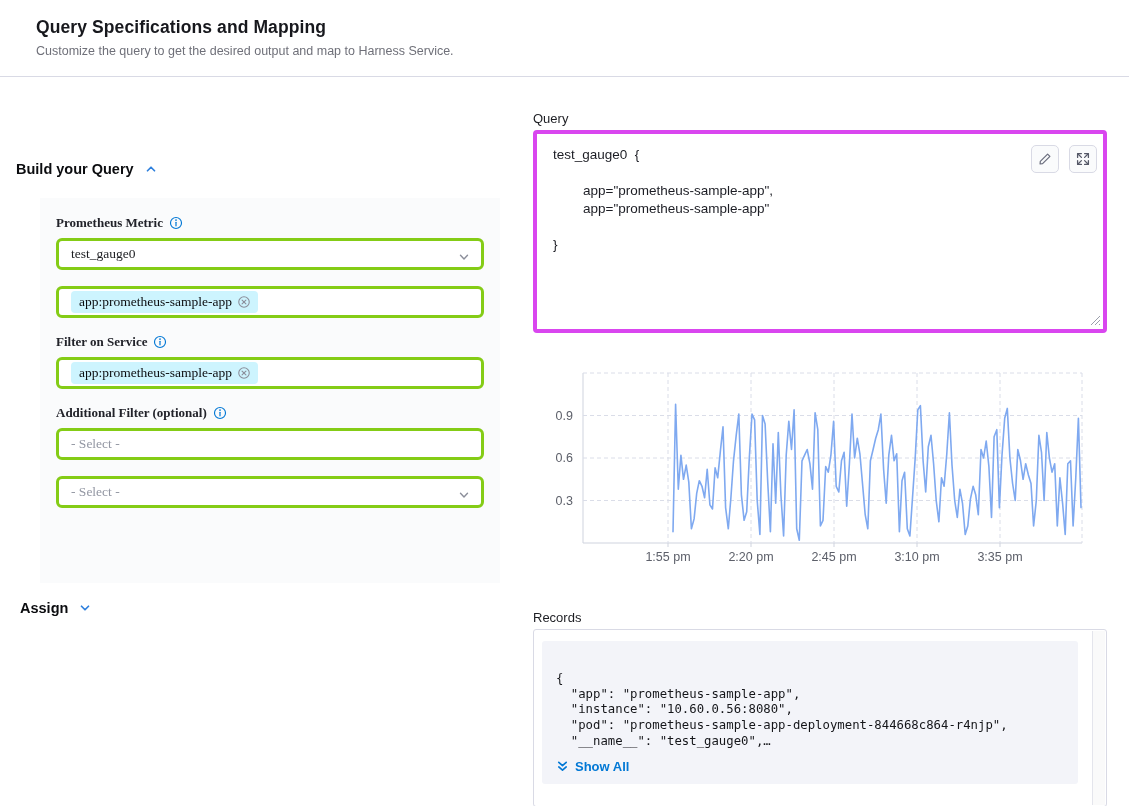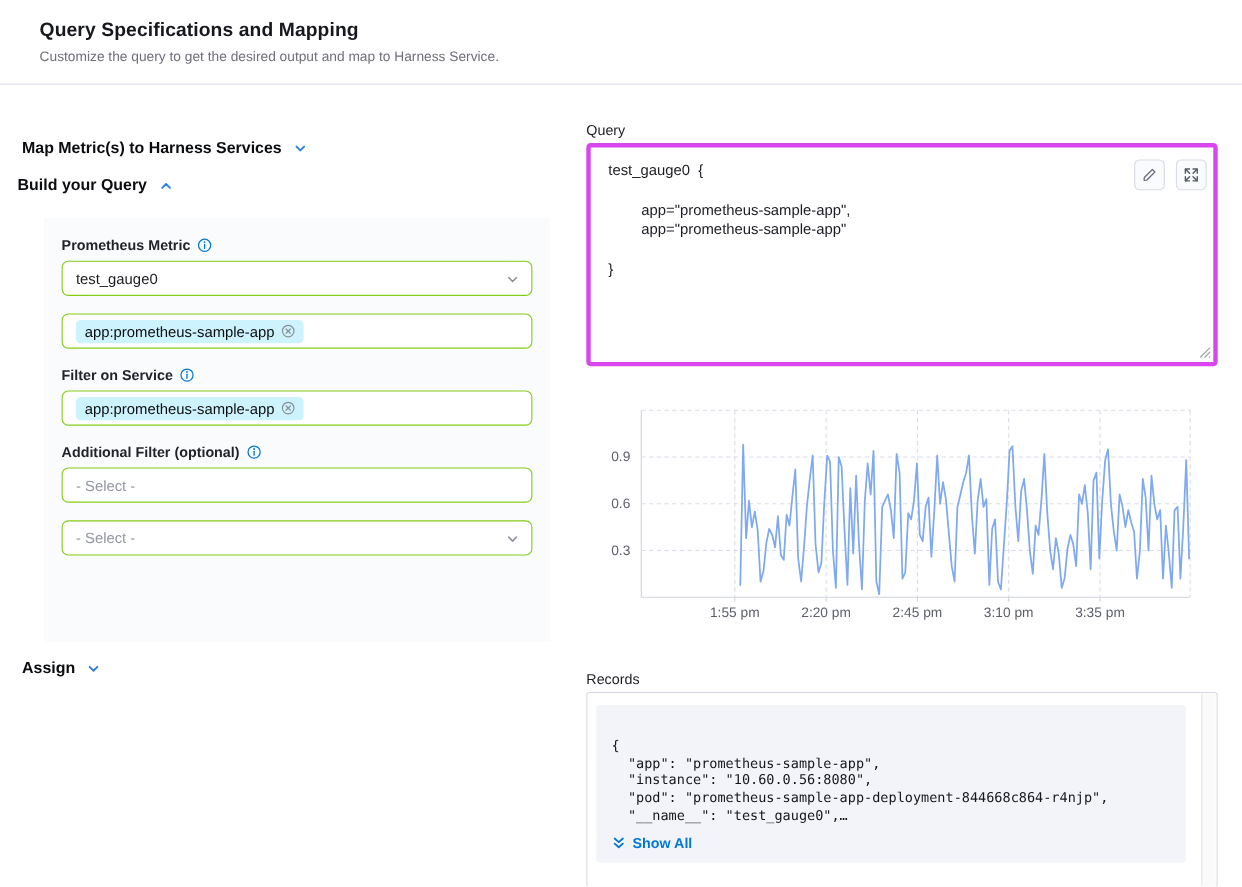--- a/index.html
+++ b/index.html
@@ -12,26 +12,26 @@
             border-bottom:1px solid #d9dae5; padding:17px 22px 0 36px; }
   .header h1 { font-size:17.5px; font-weight:700; color:#17181d; letter-spacing:.1px; }
   .header .sub { margin-top:6px; font-size:12.5px; color:#6f7079; }
 
   
   .section-row { position:absolute; display:flex; align-items:center; gap:10px; cursor:pointer; }
   .section-title { font-size:14.5px; font-weight:700; color:#0b0c0f; }
   .chev { width:14px; height:14px; display:block; }
 
   .form-panel { position:absolute; left:40px; top:198px; width:460px; height:385px;
-                background:#fafbfc; padding:17px 16px; }
+                background:#fafbfc; padding:17px 16px;font-family:Liberation Serif, serif; }
   .field-label-row { display:flex; align-items:center; gap:6px; margin-bottom:7px; }
   .field-label { font-size:13px; font-weight:600; color:#22232a; }
   .info-ic { width:14px; height:14px; display:block; }
   .control { position:relative; width:428px; height:32px; background:#fff;
-             border:1px solid #84cc16; border-radius:6px; display:flex;
+             border:3px solid #84cc16; border-radius:6px; display:flex;
              align-items:center; padding:0 12px; margin-bottom:16px; }
   .control .value { font-size:13.5px; color:#1c1d21; }
   .control .placeholder { font-size:13.5px; color:#9397a3; }
   .control .dd-chev { position:absolute; right:10px; top:9px; width:14px; height:14px; }
   .chip { display:inline-flex; align-items:center; gap:5px; background:#cdf4fe;
           border-radius:4px; padding:3px 7px 3px 8px; font-size:13.5px; color:#0b0c0f; }
   .chip svg { width:14px; height:14px; display:block; }
 
   
   .mini-label { position:absolute; font-size:13px; color:#1d1e23; }
@@ -65,26 +65,20 @@
 </head>
 <body>
 
 <div class="page">
 
   <div class="header">
     <h1>Query Specifications and Mapping</h1>
     <div class="sub">Customize the query to get the desired output and map to Harness Service.</div>
   </div>
 
-  <div class="section-row" style="left:20px; top:127px;">
-    <span class="section-title">Map Metric(s) to Harness Services</span>
-    <svg class="chev" viewBox="0 0 16 16">
-      <polyline points="4,6 8,10 12,6" fill="none" stroke="#2f80dd" stroke-width="2" stroke-linecap="round" stroke-linejoin="round"></polyline>
-    </svg>
-  </div>
 
   <div class="section-row" style="left:16px; top:161px;">
     <span class="section-title">Build your Query</span>
     <svg class="chev" viewBox="0 0 16 16">
       <polyline points="4,10 8,6 12,10" fill="none" stroke="#2f80dd" stroke-width="2" stroke-linecap="round" stroke-linejoin="round"></polyline>
     </svg>
   </div>
 
   <div class="form-panel">
 

